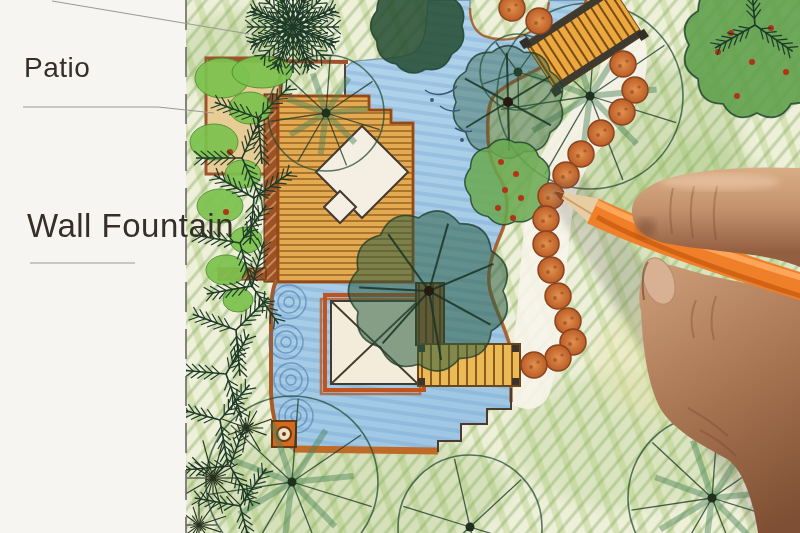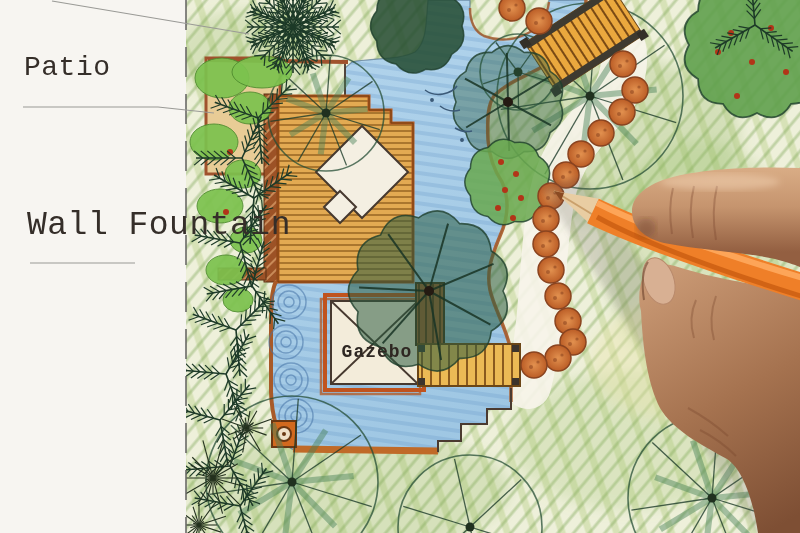--- a/index.html
+++ b/index.html
@@ -1,17 +1,17 @@
 <!DOCTYPE html>
 <html><head>
 <meta charset="utf-8">
 <style>
   html,body{margin:0;padding:0;background:#222;}
   .stage{position:relative;width:800px;height:533px;overflow:hidden;background:#eef0da;
-         font-family:Liberation Mono, monospace;}
+         font-family:Liberation Sans, sans-serif;}
   .stage svg{position:absolute;left:0;top:0;}
   .plan-label{position:absolute;color:#352e29;letter-spacing:.5px;white-space:nowrap;}
   .lbl-patio{left:24px;top:52px;font-size:28px;}
   .lbl-wf{left:27px;top:207px;font-size:33px;}
   .lbl-gazebo{left:330px;top:342px;width:94px;text-align:center;font-size:18px;
               font-weight:600;color:#2e2722;letter-spacing:1px;}
 </style>
 </head>
 <body>
 
@@ -1204,14 +1204,13 @@
           <path d="M694,186 Q688,210 693,238"></path>
           <path d="M717,186 Q711,212 716,240"></path>
     </g>
     <ellipse cx="720" cy="182" rx="60" ry="8" fill="rgba(255,230,200,0.35)" filter="url(#soft)"></ellipse>
     <circle cx="646" cy="228" r="10" fill="rgba(90,45,25,0.3)" filter="url(#soft)"></circle>
   </g>
 </svg>
 
 <div class="plan-label lbl-patio">Patio</div>
 <div class="plan-label lbl-wf">Wall Fountain</div>
-<div class="plan-label lbl-gazebo">Gazebo</div>
 </div>
 
 </body></html>

